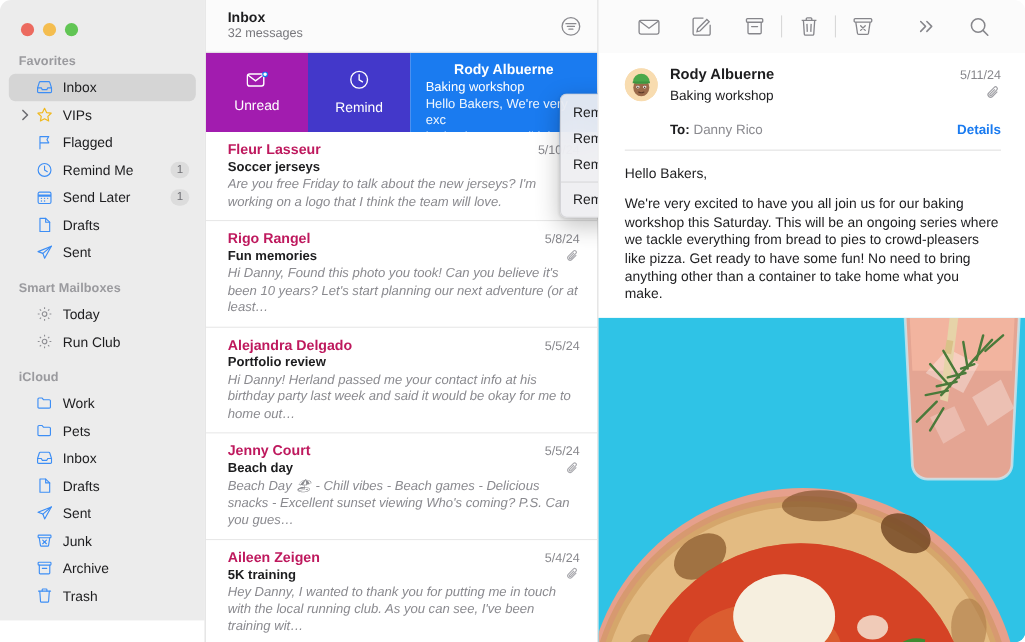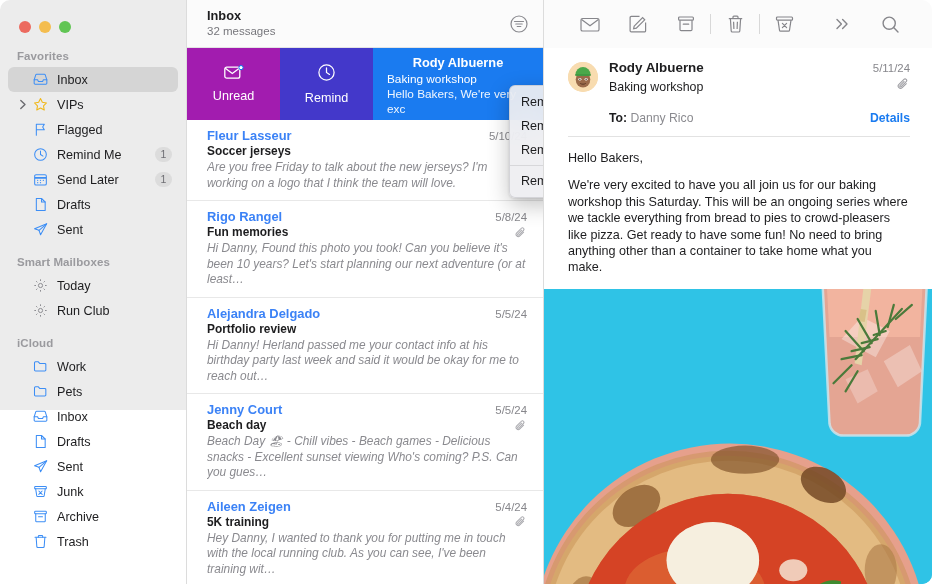--- a/index.html
+++ b/index.html
@@ -13,21 +13,21 @@
     position: relative;
     width: 932px; height: 584px;
     display: flex;
     border-radius: 10px;
     overflow: hidden;
     background: #ffffff;
   }
 
   
   .sidebar {
-    width: 186px; height: 410px;
+    width: 186px; height: 564px;
     background: #ececec;
     flex: 0 0 186px;
     padding-top: 0;
     position: relative;
   }
   .traffic {
     display: flex; align-items: center; gap: 8px;
     padding: 17px 0 0 19px;
     height: 36px;
   }
@@ -149,21 +149,21 @@
 
   .msg-row {
     padding: 8px 16px 9px 20px;
     border-bottom: 1px solid #e8e8e8;
     position: relative;
   }
   .msg-row .mr-top {
     display: flex; align-items: baseline;
   }
   .msg-row .mr-from {
-    font-size: 12.9px; font-weight: 700; color: #3b82f6; flex: 1;
+    font-size: 12.9px; font-weight: 700; color: #be185d; flex: 1;
     white-space: nowrap; overflow: hidden;
   }
   .msg-row .mr-date {
     font-size: 11.4px; color: #87878c; margin-left: 8px;
   }
   .msg-row .mr-mid {
     display: flex; align-items: center; margin-top: 1px;
   }
   .msg-row .mr-subj {
     font-size: 11.9px; color: #1d1d1f; font-weight: 600; flex: 1;
@@ -542,21 +542,21 @@
           <div class="mr-prev">Hi Danny, Found this photo you took! Can you believe it's been 10 years? Let's start planning our next adventure (or at least…</div>
         </div>
         <div class="msg-row">
           <div class="mr-top">
             <div class="mr-from">Alejandra Delgado</div>
             <div class="mr-date">5/5/24</div>
           </div>
           <div class="mr-mid">
             <div class="mr-subj">Portfolio review</div>
           </div>
-          <div class="mr-prev">Hi Danny! Herland passed me your contact info at his birthday party last week and said it would be okay for me to reach out…</div>
+          <div class="mr-prev">Hi Danny! Herland passed me your contact info at his birthday party last week and said it would be okay for me to home out…</div>
         </div>
         <div class="msg-row">
           <div class="mr-top">
             <div class="mr-from">Jenny Court</div>
             <div class="mr-date">5/5/24</div>
           </div>
           <div class="mr-mid">
             <div class="mr-subj">Beach day</div>
             <div class="mr-clip">
               <svg width="12" height="13" viewBox="0 0 13 14" fill="none" stroke="#a8a8ad" stroke-width="1.1">

